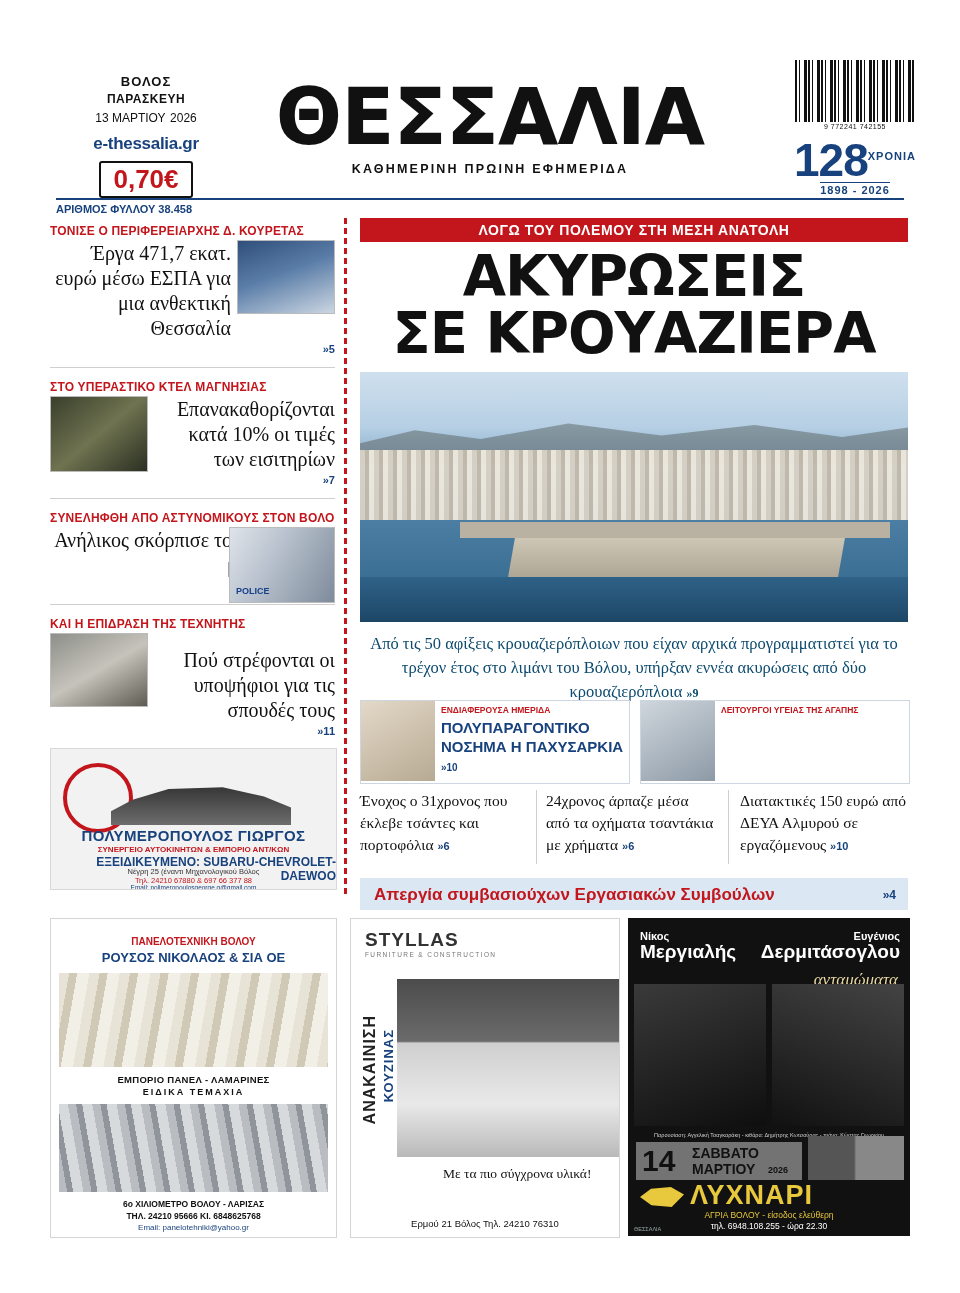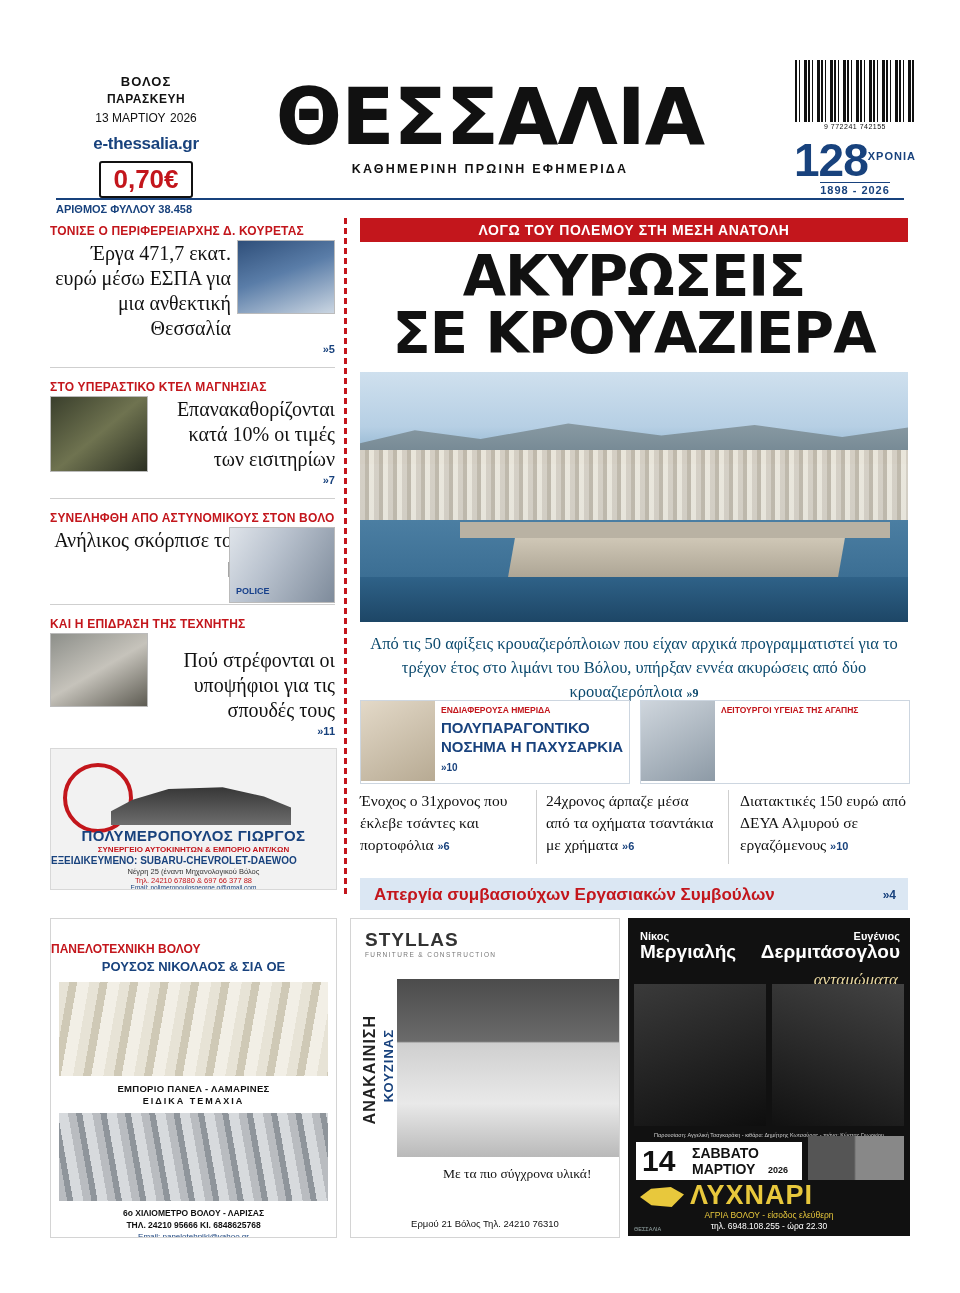--- a/index.html
+++ b/index.html
@@ -67,28 +67,28 @@
   
   .ad-poly{position:absolute;left:50px;top:748px;width:285px;height:140px;
     background:#f2f2f2;border:1px solid #d8d8d8;overflow:hidden;}
   .ad-poly .speedo{position:absolute;left:12px;top:14px;width:62px;height:62px;border-radius:50%;
     border:4px solid #c3161c;}
   .ad-poly .car{position:absolute;left:60px;top:30px;width:180px;height:46px;
     background:linear-gradient(180deg,#2b2b2b,#6d6d6d);clip-path:polygon(0 70%,12% 45%,32% 22%,62% 18%,85% 38%,100% 62%,100% 100%,0 100%);}
   .ad-poly .name{position:absolute;left:0;top:78px;width:285px;text-align:center;font-size:15px;
     font-weight:bold;color:#18427d;letter-spacing:.4px;}
   .ad-poly .l1{position:absolute;left:0;top:96px;width:285px;text-align:center;font-size:8px;font-weight:bold;color:#c3161c;}
-  .ad-poly .l2{position:absolute;left:0;top:106px;width:285px;text-align:left;font-size:10px;font-weight:bold;color:#18427d;}
+  .ad-poly .l2{position:absolute;left:0;top:106px;width:285px;text-align:right;font-size:12px;font-weight:bold;color:#18427d;}
   .ad-poly .l3{position:absolute;left:0;top:118px;width:285px;text-align:center;font-size:7.5px;color:#333;}
   .ad-poly .l4{position:absolute;left:0;top:127px;width:285px;text-align:center;font-size:7.5px;color:#c3161c;}
   .ad-poly .l5{position:absolute;left:0;top:135px;width:285px;text-align:center;font-size:6.5px;color:#18427d;}
 
   .ad-panel{position:absolute;left:50px;top:918px;width:285px;height:318px;
     background:#fff;border:1px solid #d4d4d4;overflow:hidden;}
-  .ad-panel .t1r{text-align:left;font-size:12px;font-weight:bold;color:#c3161c;margin-top:23px;}
+  .ad-panel .t1r{text-align:center;font-size:10px;font-weight:bold;color:#c3161c;margin-top:17px;}
   .ad-panel .t2r{text-align:center;font-size:13px;font-weight:bold;color:#18427d;margin-top:3px;}
   .ad-panel .img-a{margin:8px 8px 0;height:94px;
     background:repeating-linear-gradient(100deg,#e7e3d6 0 10px,#cfc9b6 10px 18px,#f2efe6 18px 30px);}
   .ad-panel .cap1{text-align:center;font-size:9.5px;font-weight:bold;color:#111;margin-top:7px;letter-spacing:.3px;}
   .ad-panel .cap2{text-align:center;font-size:9px;font-weight:bold;color:#111;margin-top:2px;letter-spacing:2px;}
   .ad-panel .img-b{margin:7px 8px 0;height:88px;
     background:repeating-linear-gradient(80deg,#b9bcc0 0 8px,#8f959b 8px 14px,#d7dadd 14px 24px);}
   .ad-panel .f1{text-align:center;font-size:8.5px;font-weight:bold;color:#111;margin-top:7px;}
   .ad-panel .f2{text-align:center;font-size:8.5px;font-weight:bold;color:#111;margin-top:2px;}
   .ad-panel .f3{text-align:center;font-size:8px;color:#18427d;margin-top:2px;}
@@ -163,21 +163,21 @@
   .ad-lychnari .n1 b{display:block;font-size:19px;line-height:19px;}
   .ad-lychnari .n2{position:absolute;right:10px;top:12px;text-align:right;font-size:11px;font-weight:bold;color:#fff;}
   .ad-lychnari .n2 b{display:block;font-size:19px;line-height:19px;}
   .ad-lychnari .scr{position:absolute;right:12px;top:52px;font-family:"Liberation Serif",serif;font-style:italic;
     font-size:17px;color:#e8d7a0;}
   .ad-lychnari .ph1{position:absolute;left:6px;top:66px;width:132px;height:142px;
     background:linear-gradient(160deg,#3a3a3a,#0e0e0e);}
   .ad-lychnari .ph2{position:absolute;left:144px;top:66px;width:132px;height:142px;
     background:linear-gradient(200deg,#434343,#111);}
   .ad-lychnari .credits{position:absolute;left:8px;top:214px;width:266px;font-size:5.5px;color:#cfcfcf;text-align:center;}
-  .ad-lychnari .datebox{position:absolute;left:8px;top:224px;width:166px;height:38px;background:#ffffff;}
+  .ad-lychnari .datebox{position:absolute;left:8px;top:224px;width:166px;height:38px;background:#737373;}
   .ad-lychnari .datebox .d{position:absolute;left:6px;top:2px;font-size:30px;font-weight:bold;color:#111;}
   .ad-lychnari .datebox .w{position:absolute;left:56px;top:3px;font-size:14px;font-weight:bold;color:#111;}
   .ad-lychnari .datebox .m{position:absolute;left:56px;top:19px;font-size:14px;font-weight:bold;color:#111;}
   .ad-lychnari .datebox .y{position:absolute;left:132px;top:23px;font-size:9px;font-weight:bold;color:#111;}
   .ad-lychnari .thumbs{position:absolute;left:180px;top:218px;width:96px;height:44px;
     background:linear-gradient(90deg,#555 0 48%, #888 50% 100%);}
   .ad-lychnari .brand{position:absolute;left:62px;top:262px;font-size:27px;font-weight:bold;color:#e8c83c;letter-spacing:1px;}
   .ad-lychnari .sub{position:absolute;left:0;top:292px;width:282px;text-align:center;font-size:8.5px;color:#e8c83c;}
   .ad-lychnari .tel{position:absolute;left:0;top:303px;width:282px;text-align:center;font-size:8.5px;color:#fff;}
   .ad-lychnari .fish{position:absolute;left:12px;top:266px;width:44px;height:26px;

